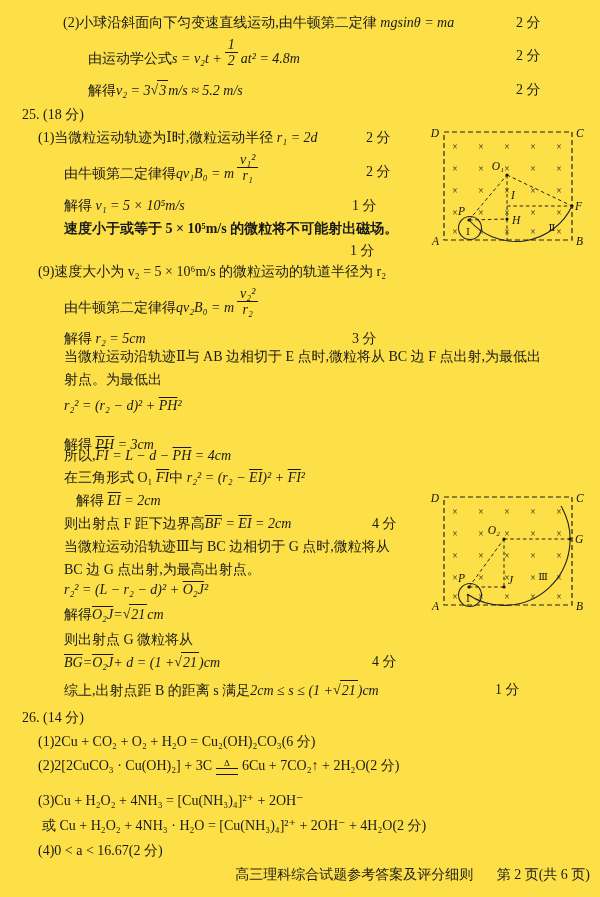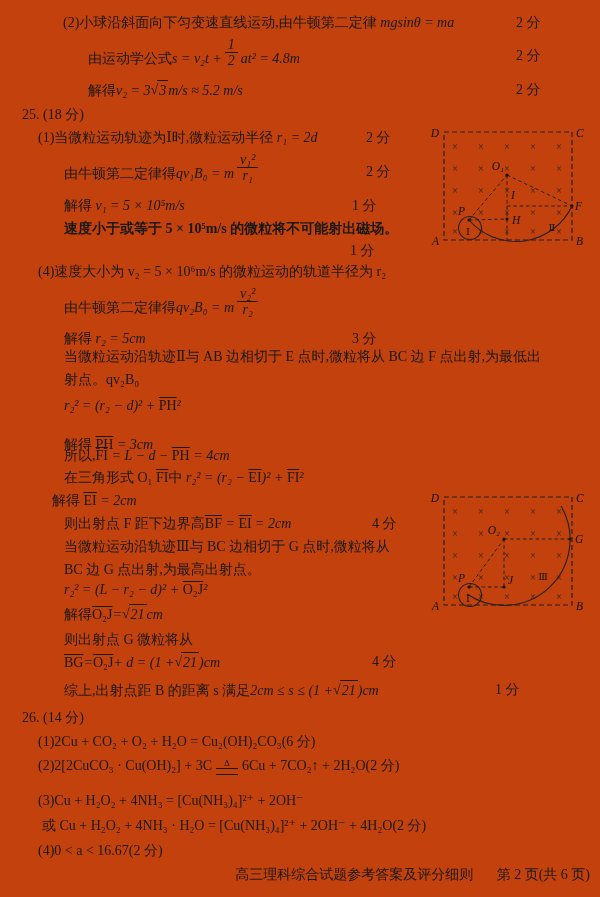--- a/index.html
+++ b/index.html
@@ -1,22 +1,22 @@
 <!DOCTYPE html>
 <html><head>
 <meta charset="utf-8">
 <style>
   html,body{margin:0;padding:0;}
-  .page{position:relative;width:600px;height:897px;background:#c2410c;
+  .page{position:relative;width:600px;height:897px;background:#fde047;
         font-family:"Liberation Serif","DejaVu Serif",serif;font-size:14px;color:#191919;overflow:hidden;}
   .ln{position:absolute;white-space:nowrap;line-height:19px;}
   .fl{display:flex;align-items:flex-end;}
   .score{position:absolute;white-space:nowrap;line-height:19px;}
   .mi{font-style:italic;}
-  .ov{text-decoration:overline;}
+  .ov{font-style:italic;text-decoration:overline;}
   .frac{display:inline-flex;flex-direction:column;align-items:center;font-style:italic;margin:0 3px;line-height:15px;}
   .fn{display:block;border-bottom:1px solid #191919;padding:0 3px;}
   .fd{display:block;padding:0 3px;}
   .sqrt{display:inline-flex;align-items:flex-start;font-style:italic;}
   .sg{font-style:normal;margin-right:-1px;}
   .rad{border-top:1.2px solid #191919;padding:0 2px;}
   .deq{display:inline-flex;flex-direction:column;align-items:center;vertical-align:middle;margin:0 4px;}
   .dtri{display:block;font-size:9px;line-height:9px;}
   .dbars{display:block;width:22px;height:5px;border-top:1.4px solid #191919;border-bottom:1.4px solid #191919;}
   .footer{position:absolute;top:866px;left:0;width:100%;text-align:right;}
@@ -74,42 +74,42 @@
       </span>
   </div>
   <div class="score" style="top:162px;left:366px;">2 分</div>
 
   <div class="ln" style="top:196px;left:64px;"><span>解得  </span><span class="mi">v₁ = 5 × 10⁵m/s</span></div>
   <div class="score" style="top:196px;left:352px;">1 分</div>
 
   <div class="ln" style="top:219px;left:64px;font-weight:bold;">速度小于或等于 5 × 10⁵m/s 的微粒将不可能射出磁场。</div>
   <div class="score" style="top:241px;left:350px;">1 分</div>
 
-  <div class="ln" style="top:262px;left:38px;">(4)速度大小为 v₂ = 5 × 10⁶m/s 的微粒运动的轨道半径为 r₂</div>
+  <div class="ln" style="top:262px;left:38px;">(9)速度大小为 v₂ = 5 × 10⁶m/s 的微粒运动的轨道半径为 r₂</div>
 
   <div class="ln fl" style="top:286px;left:64px;">
     <span>由牛顿第二定律得  </span>
       <span class="mi">qv₂B₀ = m</span>
     <span class="frac">
         <span class="fn">v₂²</span>
         <span class="fd">r₂</span>
       </span>
   </div>
 
   <div class="ln" style="top:329px;left:64px;"><span>解得  </span><span class="mi">r₂ = 5cm</span></div>
   <div class="score" style="top:329px;left:352px;">3 分</div>
 
   <div class="ln" style="top:347px;left:64px;">当微粒运动沿轨迹Ⅱ与 AB 边相切于 E 点时,微粒将从 BC 边 F 点出射,为最低出</div>
-  <div class="ln" style="top:370px;left:64px;">射点。qv₂B₀</div>
+  <div class="ln" style="top:370px;left:64px;">射点。为最低出</div>
 
   <div class="ln" style="top:396px;left:64px;"><span class="mi">r₂² = (r₂ − d)² + </span><span class="ov">PH</span><span class="mi">²</span></div>
   <div class="ln" style="top:435px;left:64px;"><span>解得  </span><span class="ov">PH</span><span class="mi"> = 3cm</span></div>
   <div class="ln" style="top:446px;left:64px;"><span>所以,</span><span class="ov">FI</span><span class="mi"> = L − d − </span><span class="ov">PH</span><span class="mi"> = 4cm</span></div>
   <div class="ln" style="top:468px;left:64px;"><span>在三角形式 O₁ </span><span class="ov">FI</span><span>中  </span><span class="mi">r₂² = (r₂ − </span><span class="ov">EI</span><span class="mi">)² + </span><span class="ov">FI</span><span class="mi">²</span></div>
-  <div class="ln" style="top:491px;left:52px;"><span>解得  </span><span class="ov">EI</span><span class="mi"> = 2cm</span></div>
+  <div class="ln" style="top:491px;left:76px;"><span>解得  </span><span class="ov">EI</span><span class="mi"> = 2cm</span></div>
 
   <div class="ln" style="top:514px;left:64px;"><span>则出射点 F 距下边界高</span><span class="ov">BF</span><span class="mi"> = </span><span class="ov">EI</span><span class="mi"> = 2cm</span></div>
   <div class="score" style="top:514px;left:372px;">4 分</div>
 
   <div class="ln" style="top:537px;left:64px;">当微粒运动沿轨迹Ⅲ与 BC 边相切于 G 点时,微粒将从</div>
   <div class="ln" style="top:560px;left:64px;">BC 边 G 点出射,为最高出射点。</div>
   <div class="ln" style="top:580px;left:64px;"><span class="mi">r₂² = (L − r₂ − d)² + </span><span class="ov">O₂J</span><span class="mi">²</span></div>
 
   <div class="ln fl" style="top:604px;left:64px;">
     <span>解得</span>

